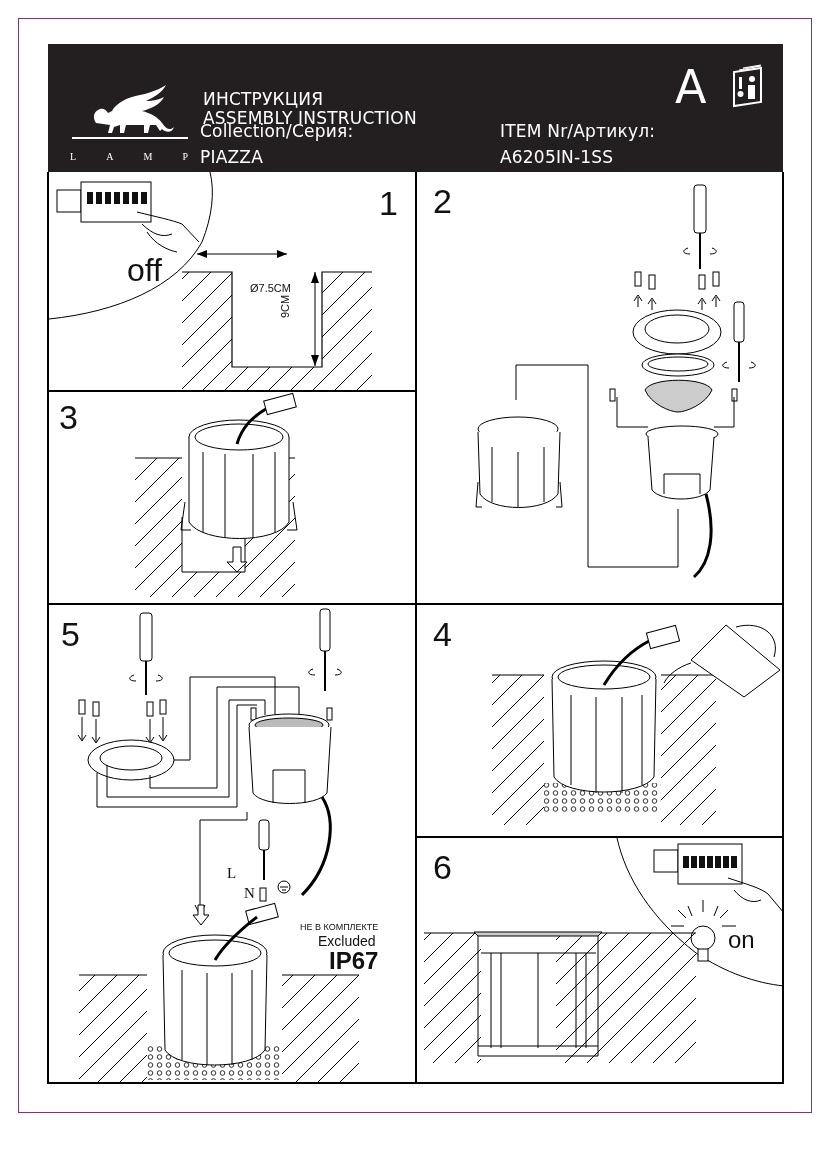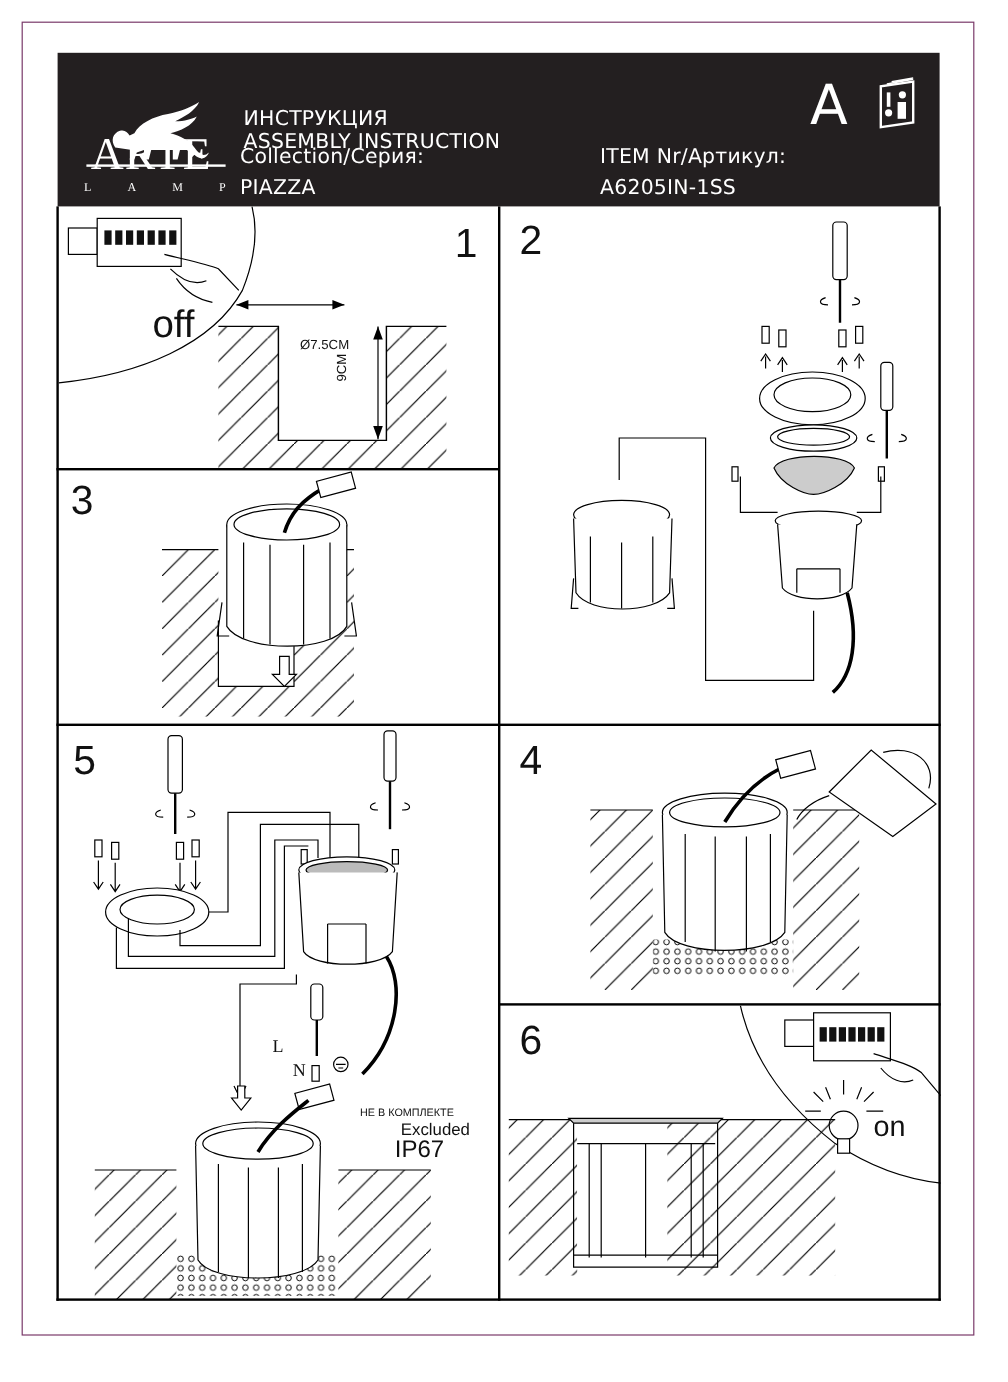--- a/index.html
+++ b/index.html
@@ -26,21 +26,20 @@
 
 
 <div class="outer"></div>
 
 
 <div class="header">
   <svg class="logo" viewBox="0 0 120 60" width="120" height="60">
     <path d="M26 40 C22 34 24 28 30 26 C34 25 36 27 38 30 L42 28 C46 20 58 14 70 12 C80 10 90 6 96 2 C92 10 84 14 76 18 C84 18 90 16 94 14 C90 22 80 26 72 28 C80 30 88 34 92 40 C96 46 100 48 104 44 C102 50 96 50 92 46 L90 48 L86 42 L80 42 L78 50 L74 50 L74 42 L56 42 L54 50 L50 50 L50 42 L44 44 L42 50 L38 50 L40 42 Z" fill="#fff"></path>
     <rect x="2" y="54" width="116" height="2" fill="#fff"></rect>
   </svg>
-  <div class="brand">ARTE</div>
   <div class="brand-sub">
     <span>L</span>
     <span>A</span>
     <span>M</span>
     <span>P</span>
   </div>
   <div class="h-text" style="left:155px;top:20px;margin-top:44px;">ASSEMBLY INSTRUCTION</div>
   <div class="h-text" style="left:155px;top:45px;text-align:right;">ИНСТРУКЦИЯ</div>
   <div class="h-text" style="left:152px;top:77px;">Collection/Серия:</div>
   <div class="h-text" style="left:152px;top:103px;">PIAZZA</div>
@@ -240,22 +239,22 @@
     <path d="M135 365 L135 455 M160 368 L160 460 M185 368 L185 460 M205 365 L205 455" fill="none" stroke="#000"></path>
     <path d="M168 355 C180 335 200 320 210 312" fill="none" stroke="#000" stroke-width="3"></path>
     <path d="M151 300 L151 310 L146 310 L154 320 L162 310 L157 310 L157 300 Z" fill="#fff" stroke="#000"></path>
     <circle cx="237" cy="282" r="6" fill="none" stroke="#000"></circle>
     <path d="M233 282 L241 282 M235 285 L239 285" stroke="#000"></path>
   </svg>
   <div class="step-num" style="left:14px;top:12px;">5</div>
   <div class="label" style="left:180px;top:260px;font-family:'Liberation Serif',serif;font-size:15px;">L</div>
   <div class="label" style="left:197px;top:280px;font-family:'Liberation Serif',serif;font-size:15px;">N</div>
   <div class="label" style="left:253px;top:317px;font-size:9px;">НЕ В КОМПЛЕКТЕ</div>
-  <div class="label" style="left:271px;top:328px;font-size:14px;margin-left:16px;">Excluded</div>
-  <div class="label" style="left:282px;top:342px;font-size:20px;font-weight:normal;">IP67</div>
+  <div class="label" style="left:271px;top:328px;font-size:14px;">Excluded</div>
+  <div class="label" style="left:282px;top:342px;font-size:24px;font-weight:bold;">IP67</div>
 </div>
 
 
 <div class="panel" style="left:416px;top:605px;width:368px;height:231px;">
   <svg width="368" height="231">
     <path d="M76 70 L128 70 L128 220 L76 220 Z M245 70 L300 70 L300 220 L245 220 Z" fill="url(#hatch)"></path>
     <path d="M76 70 L128 70 M245 70 L300 70" stroke="#000"></path>
     <rect x="128" y="178" width="117" height="30" fill="url(#gravel)"></rect>
     <ellipse cx="188" cy="72" rx="52" ry="16" fill="#fff" stroke="#000"></ellipse>
     <path d="M136 74 L138 172 C150 192 225 192 238 172 L240 74" fill="#fff" stroke="#000"></path>

